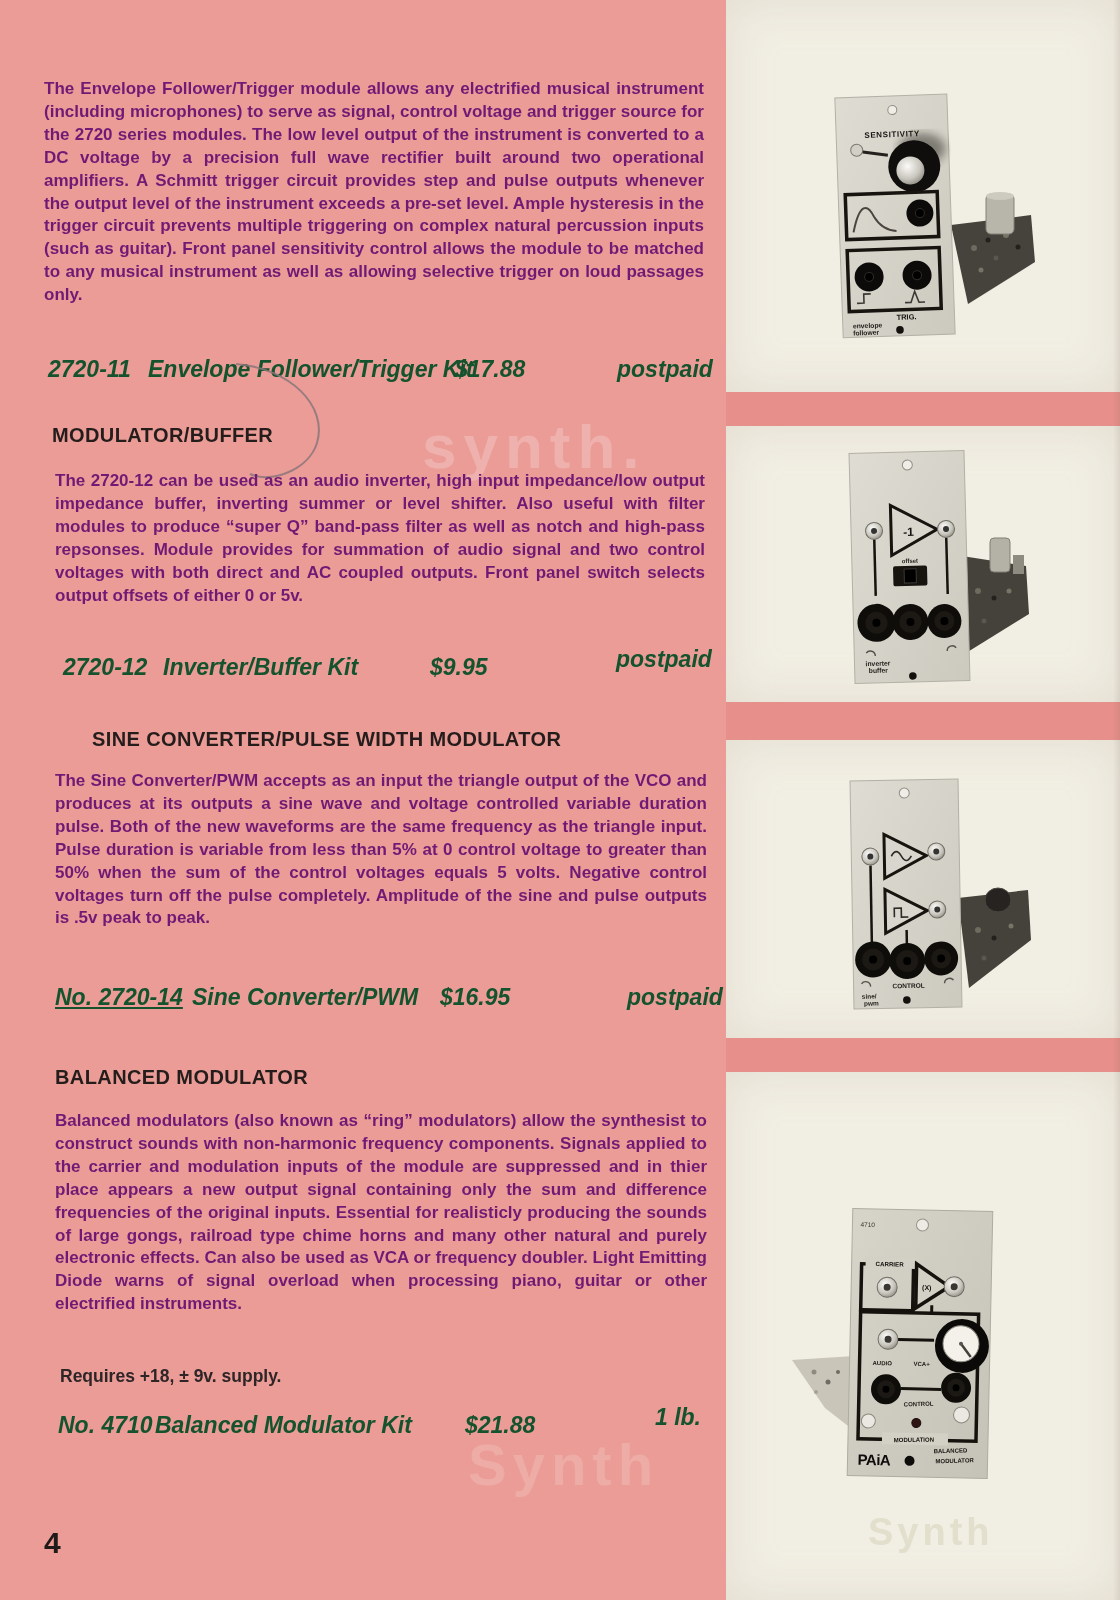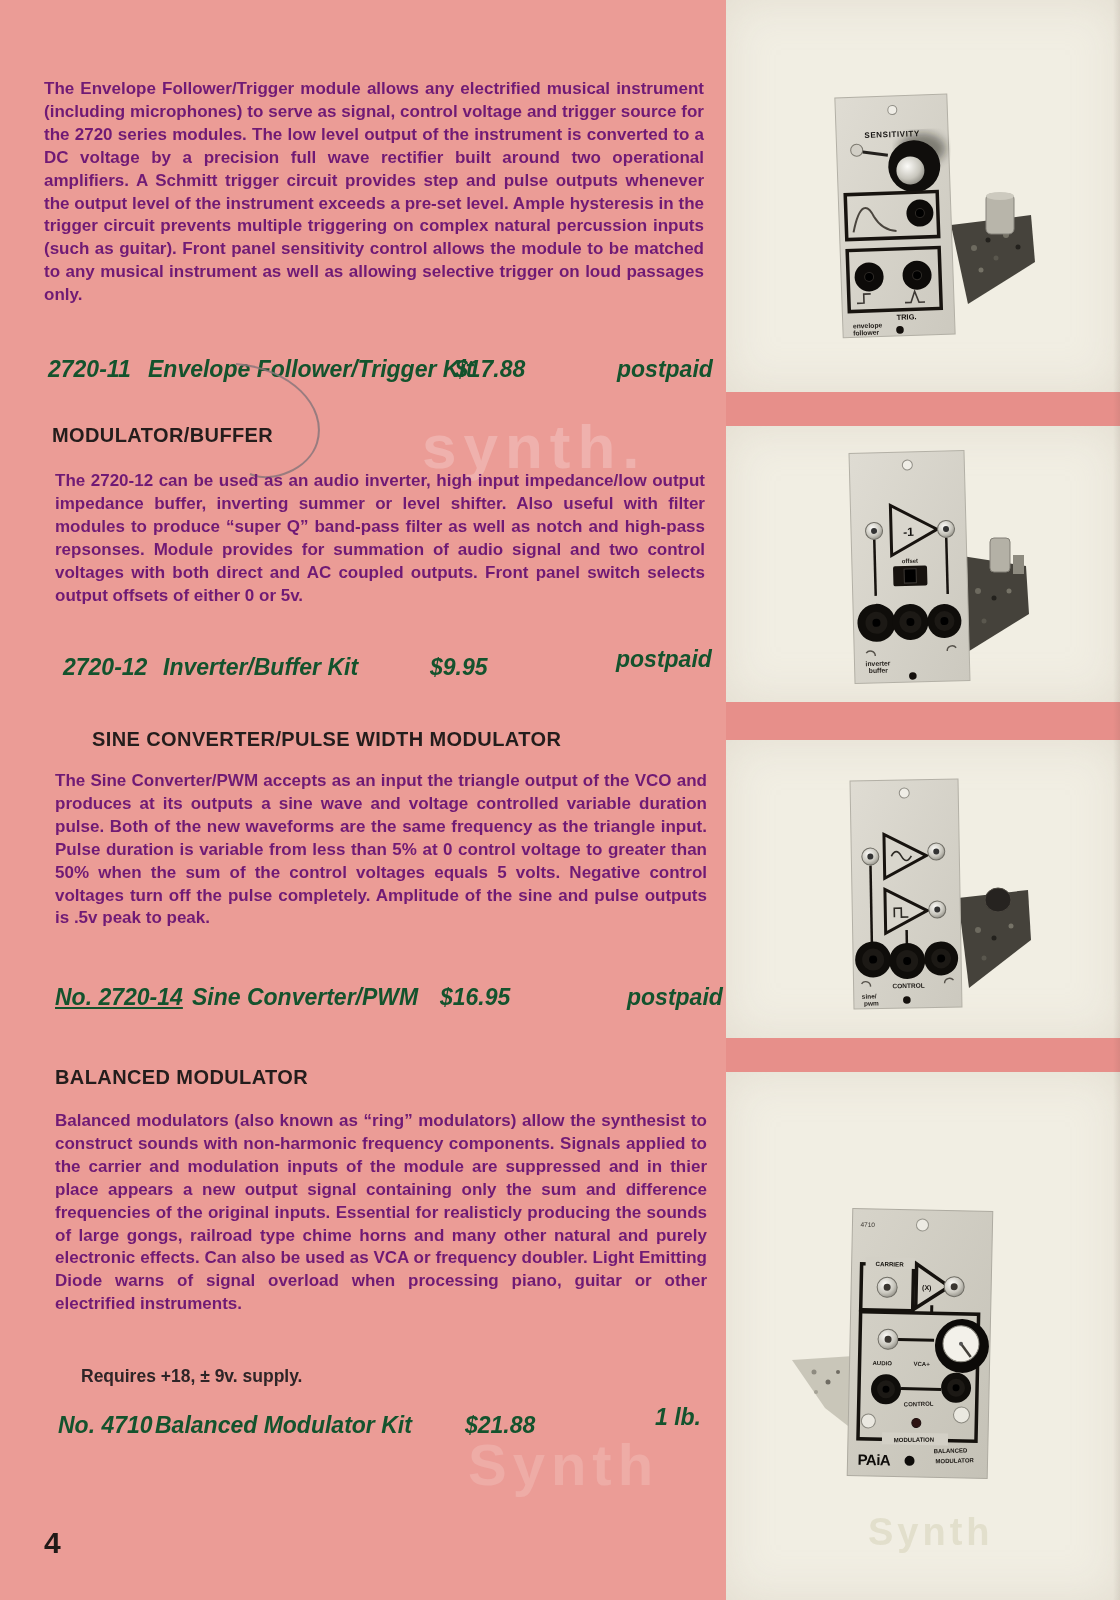--- a/index.html
+++ b/index.html
@@ -273,21 +273,21 @@
   <p class="body-p" style="left:55px;top:770px;width:652px;">The Sine Converter/PWM accepts as an input the triangle output of the VCO and produces at its outputs a sine wave and voltage controlled variable duration pulse. Both of the new waveforms are the same frequency as the triangle input. Pulse duration is variable from less than 5% at 0 control voltage to greater than 50% when the sum of the control voltages equals 5 volts. Negative control voltages turn off the pulse completely. Amplitude of the sine and pulse outputs is .5v peak to peak.</p>
   <div class="pricerow" style="left:55px;top:984px;width:652px;">
     <span style="left:0;text-decoration:underline;">No. 2720-14</span>
     <span style="left:137px;">Sine Converter/PWM</span>
     <span style="left:385px;">$16.95</span>
     <span style="left:572px;">postpaid</span>
   </div>
 
   <h2 class="sec-h" style="left:55px;top:1066px;">BALANCED MODULATOR</h2>
   <p class="body-p" style="left:55px;top:1110px;width:652px;">Balanced modulators (also known as “ring” modulators) allow the synthesist to construct sounds with non-harmonic frequency components. Signals applied to the carrier and modulation inputs of the module are suppressed and in thier place appears a new output signal containing only the sum and difference frequencies of the original inputs. Essential for realisticly producing the sounds of large gongs, railroad type chime horns and many other natural and purely electronic effects. Can also be used as VCA or frequency doubler. Light Emitting Diode warns of signal overload when processing piano, guitar or other electrified instruments.</p>
-  <div class="req-line" style="left:60px;top:1366px;margin-left:21px;">Requires +18, ± 9v. supply.</div>
+  <div class="req-line" style="left:60px;top:1366px;">Requires +18, ± 9v. supply.</div>
   <div class="pricerow" style="left:58px;top:1412px;width:650px;">
     <span style="left:0;">No. 4710</span>
     <span style="left:97px;">Balanced Modulator Kit</span>
     <span style="left:407px;">$21.88</span>
     <span style="left:597px;" class="raised">1 lb.</span>
   </div>
 
   <div class="pagenum">4</div>
 
   <div class="edge-shadow"></div>

